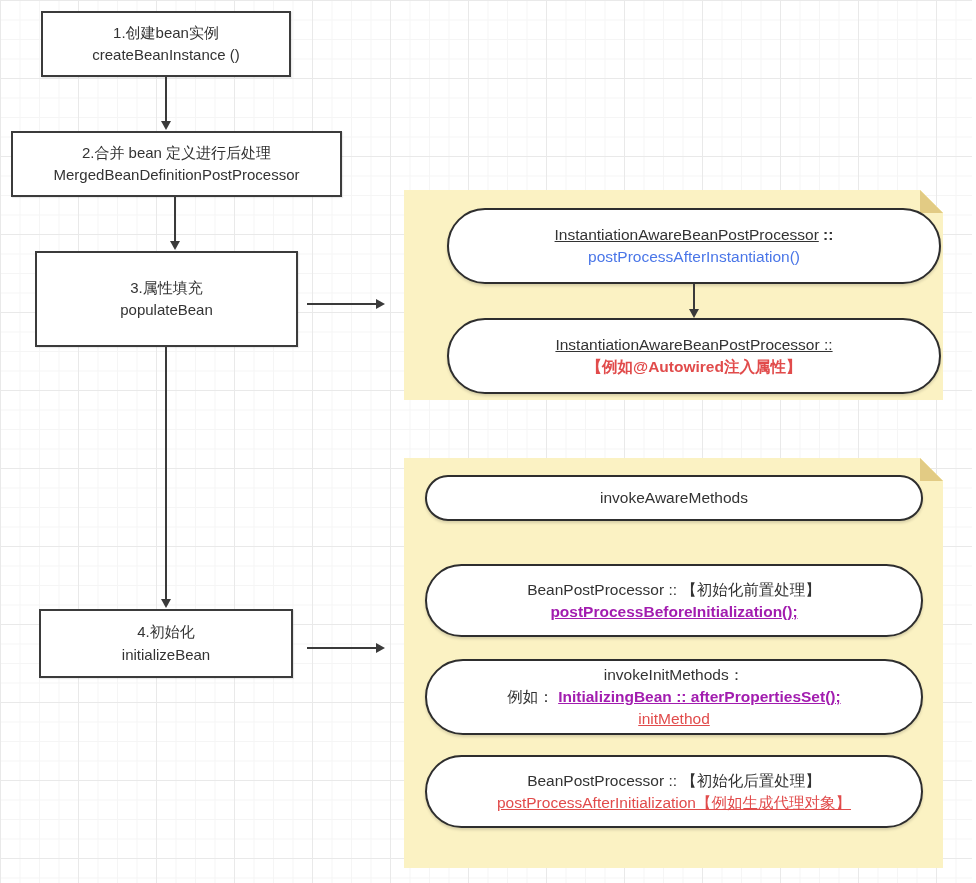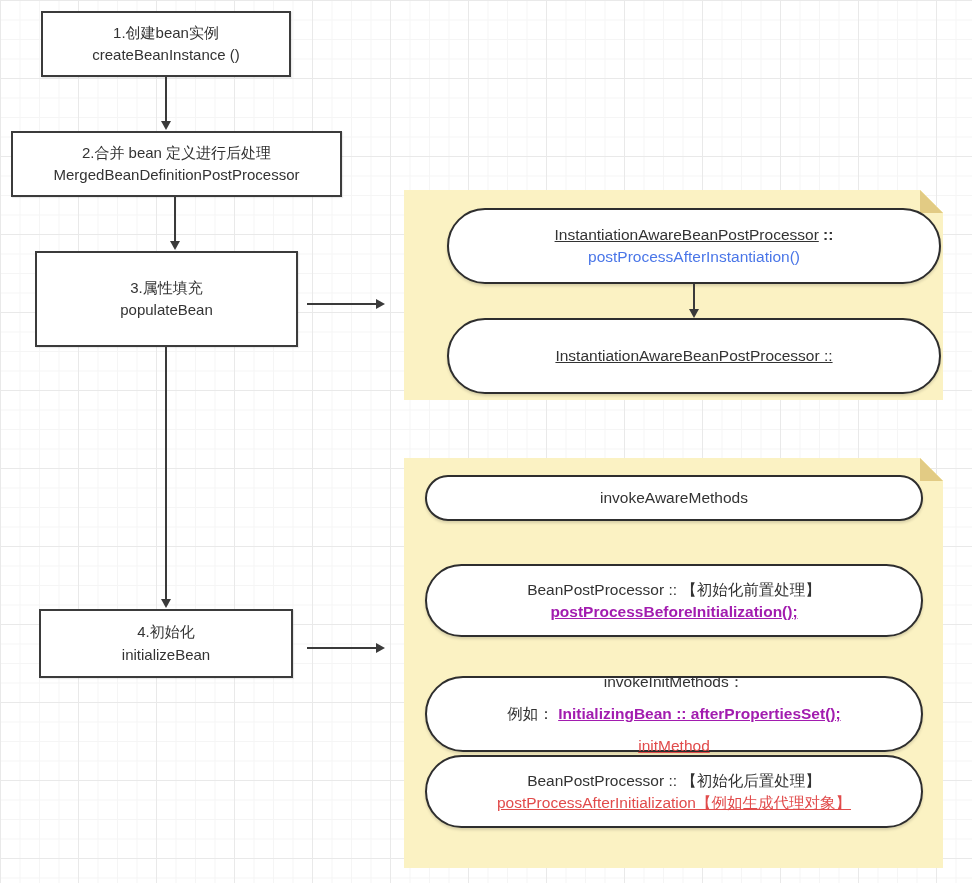--- a/index.html
+++ b/index.html
@@ -108,21 +108,21 @@
     font-size: 15.5px;
     line-height: 1.42;
     box-shadow: 0 2px 3px rgba(0,0,0,0.15);
   }
   .n1pA { left: 43px; top: 18px;  width: 494px; height: 76px; }
   .n1pB { left: 43px; top: 128px; width: 494px; height: 76px; }
   .n1arrow { left: 289px; top: 94px; height: 25px; }
 
   .n2p1 { left: 21px; top: 17px;  width: 498px; height: 46px; }
   .n2p2 { left: 21px; top: 106px; width: 498px; height: 73px; }
-  .n2p3 { left: 21px; top: 218px; width: 498px; height: 76px; gap: 10px; }
+  .n2p3 { left: 21px; top: 201px; width: 498px; height: 76px; }
   .n2p4 { left: 21px; top: 297px; width: 498px; height: 73px; }
 
   .bold-u { font-weight: normal; text-decoration: underline; color: #333333; }
   .bold-t { font-weight: bold; color: #333333; }
   .blue   { color: #4A76E8; }
   .red-bold-u { color: #a21caf; font-weight: bold; text-decoration: underline; text-align: center; }
   .red-u  { color: #E14B4B; text-decoration: underline; }
   .red-bold { color: #E14B4B; font-weight: bold; }
   .dark   { color: #333333; text-align: right; }
 </style>
@@ -169,20 +169,21 @@
       <div>
         <span class="bold-u">InstantiationAwareBeanPostProcessor</span><span class="bold-t"> ::</span>
       </div>
       <div class="blue">postProcessAfterInstantiation()</div>
     </div>
 
     <div class="varrow n1arrow"></div>
 
     <div class="pill n1pB">
       <div class="bold-u">InstantiationAwareBeanPostProcessor ::</div>
+      <div class="red-bold">【例如@Autowired注入属性】</div>
     </div>
   </div>
 
   <div class="note note2">
     <svg class="fold" viewBox="0 0 23 23">
       <polygon points="0,0 0,23 23,23"></polygon>
     </svg>
 
     <div class="pill n2p1">
       <div class="dark">invokeAwareMethods</div>

